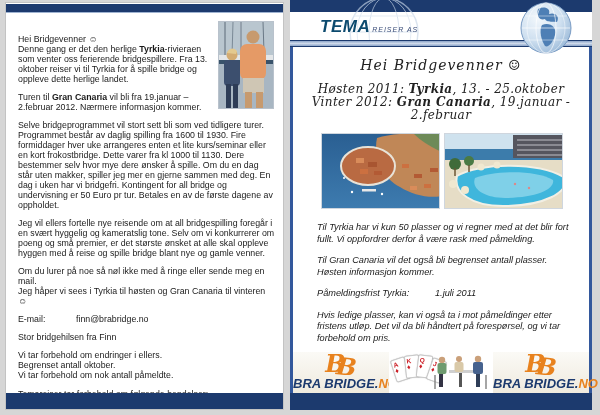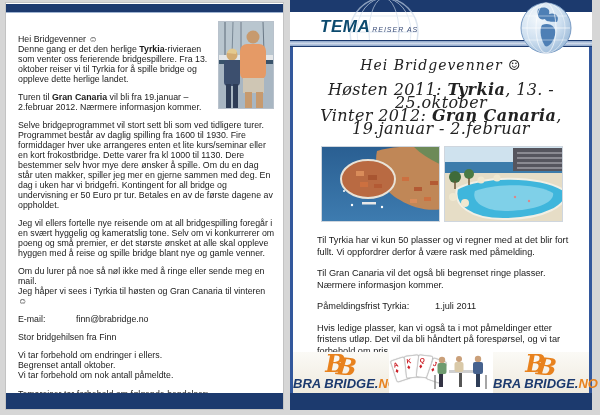--- a/index.html
+++ b/index.html
@@ -30,25 +30,25 @@
   .tema-brand{font-style:italic;font-weight:bold;font-size:17px;color:#0c4a6e;letter-spacing:.5px;}
   .tema-suffix{font-style:italic;font-size:7px;color:#3a4c78;margin-left:2px;letter-spacing:1px;}
   .pr-band{position:absolute;top:40px;left:0;width:100%;height:5px;
            background:linear-gradient(#8ba3c8,#cdd9ea 50%,#8ba3c8);
            border-top:1px solid #1c3a6e;border-bottom:1px solid #1c3a6e;}
   .globe{position:absolute;right:20px;top:2px;z-index:2;}
   .pr-body{position:absolute;top:47px;bottom:17px;left:0;right:0;background:#fff;
            border-left:3px solid #33589c;border-right:3px solid #33589c;box-sizing:border-box;}
   .script{font-family:"DejaVu Serif", serif;font-style:italic;text-align:center;color:#222;}
   .script-greeting{margin-top:10px;font-size:14px;letter-spacing:1px;}
-  .script-lines{margin-top:10px;font-size:16px;line-height:13px;letter-spacing:.4px;}
+  .script-lines{margin-top:10px;font-size:12px;line-height:13px;letter-spacing:.4px;}
   .photos-row{display:flex;gap:4px;margin:11px 26px 0 28px;height:76px;}
   .photos-row .ph{flex:1;border:1px solid #cfd6de;overflow:hidden;}
   .pr-text{margin:13px 14px 0 24px;font-size:9.2px;line-height:11.5px;}
-  .pr-text p{margin:0 0 10px 0;}
+  .pr-text p{margin:0 0 10px 0;font-style:italic;}
   .deadline-label{display:inline-block;width:118px;}
   .surprise{margin-top:13px;}
   .pr-footer{position:absolute;bottom:0;left:0;right:0;height:41px;background:#f5f1e8;display:flex;}
   .bb-block{width:96px;position:relative;background:linear-gradient(#fbfaf6,#efeade);}
   .bb-glyph{position:absolute;top:0px;left:50%;transform:translateX(-50%);height:26px;}
   .bb-g{font-family:"DejaVu Serif", serif;font-style:italic;font-weight:bold;color:#e8821e;font-size:24px;line-height:24px;display:inline-block;}
   .bb-g2{margin-left:-9px;transform:translateY(3px) rotate(6deg);}
   .bb-text{position:absolute;bottom:2px;width:100%;text-align:left;font-size:13px;font-weight:bold;font-style:italic;white-space:nowrap;}
   .bb-main{color:#1c3a6e;}
   .bb-no{color:#e8821e;}
@@ -225,21 +225,21 @@
             <circle cx="36" cy="33" r="3.5" fill="#f0e8d0"></circle>
               <circle cx="52" cy="31" r="3.5" fill="#f0e8d0"></circle>
             <circle cx="70" cy="50" r="1.2" fill="#d88"></circle>
               <circle cx="84" cy="54" r="1.2" fill="#d88"></circle>
           </svg>
         </div>
       </div>
 
       <div class="pr-text">
         <p>Til Tyrkia har vi kun 50 plasser og vi regner med at det blir fort fullt. Vi oppfordrer derfor å være rask med påmelding.</p>
-        <p>Til Gran Canaria vil det også bli begrenset ringe plasser. Nærmere informasjon kommer.</p>
+        <p>Til Gran Canaria vil det også bli begrenset antall plasser. Høsten informasjon kommer.</p>
         <p><span class="deadline-label">Påmeldingsfrist Tyrkia:</span><span>1.juli 2011</span></p>
         <p>Hvis ledige plasser, kan vi også ta i mot påmeldinger etter fristens utløp. Det vil da bli håndtert på forespørsel, og vi tar forbehold om pris.</p>
         <p class="surprise">Melder du deg på begge turene samtidig får du en liten overraskelse i posten ☺</p>
       </div>
 
       <div class="pr-footer">
         <div class="bb-block">
           <span class="bb-glyph"><span class="bb-g">B</span><span class="bb-g bb-g2">B</span></span>
           <span class="bb-text"><span class="bb-main">BRA BRIDGE.</span><span class="bb-no">NO</span></span>
         </div>

